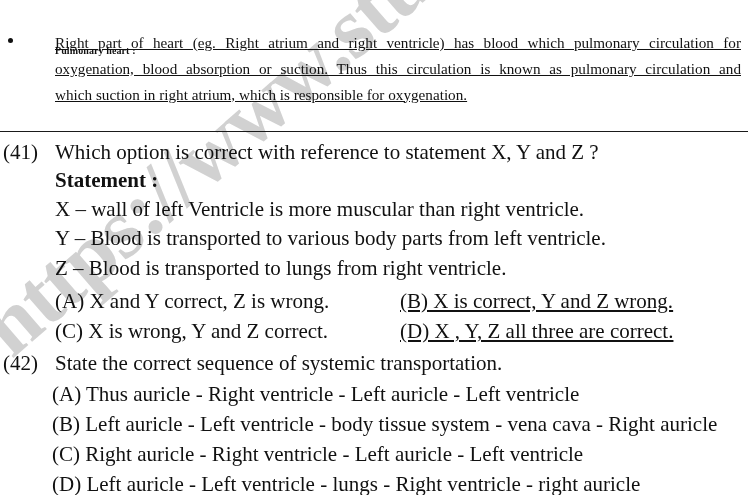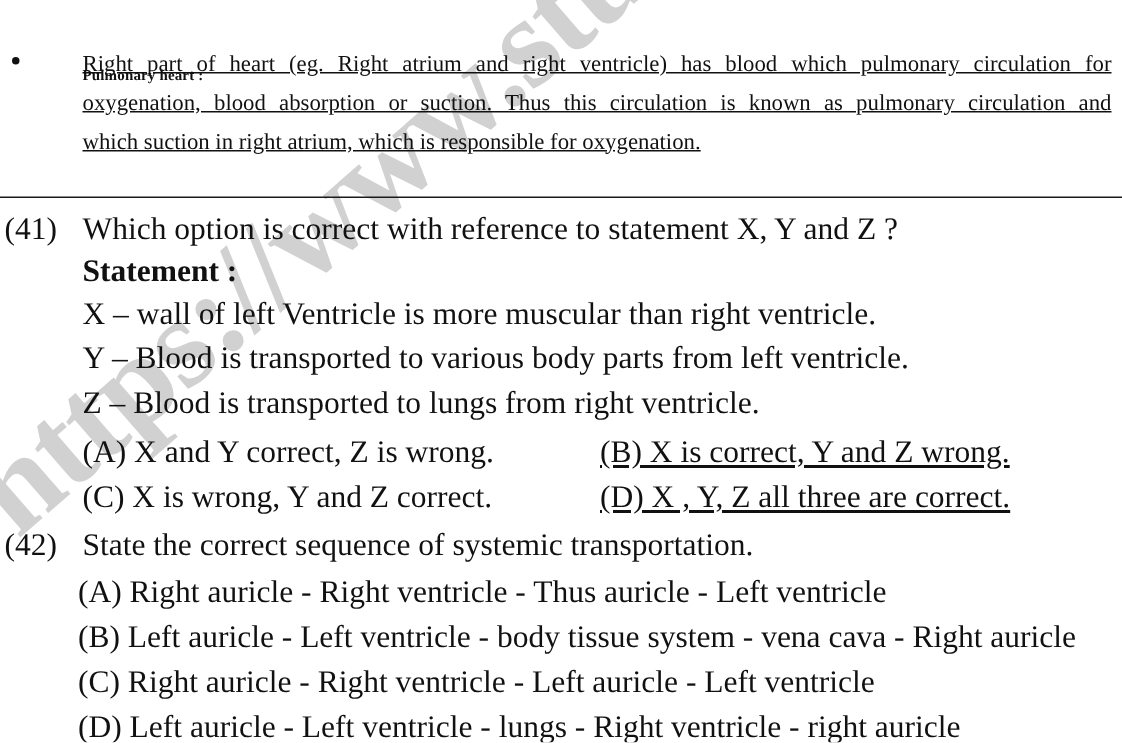--- a/index.html
+++ b/index.html
@@ -146,19 +146,19 @@
     <div class="line qtext" style="top:258px">Z – Blood is transported to lungs from right ventricle.</div>
 
     <div class="line optA" style="top:291px">(A) X and Y correct, Z is wrong.</div>
     <div class="line optB" style="top:291px">(B) X is correct, Y and Z wrong.</div>
     <div class="line optA" style="top:321px">(C) X is wrong, Y and Z correct.</div>
     <div class="line optB" style="top:321px">(D) X , Y,  Z all three are correct.</div>
 
     <div class="line qnum" style="top:353px">(42)</div>
     <div class="line qtext" style="top:353px">State the correct sequence of systemic transportation.</div>
 
-    <div class="line opt42" style="top:384px">(A)  Right auricle - Right ventricle - Thus auricle - Left ventricle</div>
+    <div class="line opt42" style="top:384px">(A)  Thus auricle - Right ventricle - Left auricle - Left ventricle</div>
     <div class="line opt42" style="top:414px">(B)   Left auricle - Left ventricle - body tissue system - vena cava - Right auricle</div>
     <div class="line opt42" style="top:444px">(C)  Right auricle - Right ventricle - Left auricle - Left ventricle</div>
     <div class="line opt42" style="top:474px">(D)   Left auricle - Left ventricle - lungs - Right ventricle - right auricle</div>
 
   </div>
 </div>
 
 </body></html>

